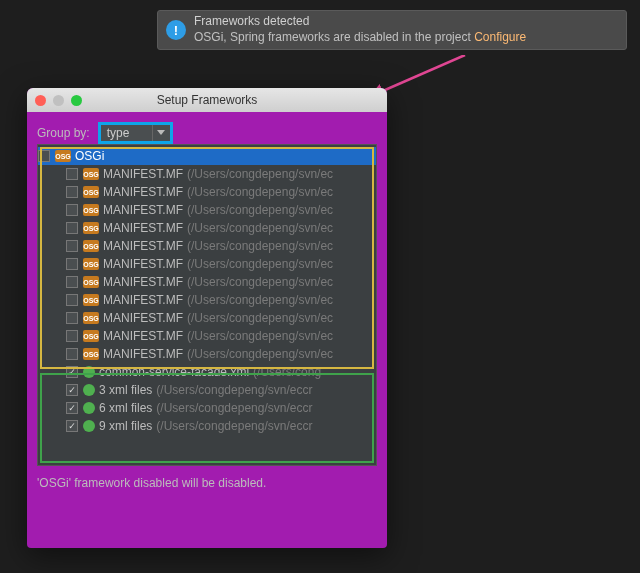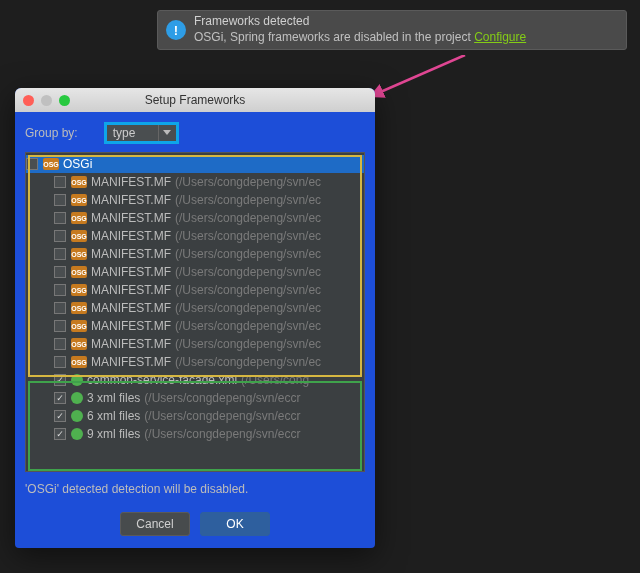--- a/index.html
+++ b/index.html
@@ -1,32 +1,32 @@
 <!DOCTYPE html>
 <html><head>
 <meta charset="utf-8">
 <style>
 *{box-sizing:border-box;margin:0;padding:0;font-family:-apple-system,"Lucida Grande",Arial,sans-serif;font-size:12px}
 body{width:640px;height:573px;background:#1e1e1e;position:relative;overflow:hidden}
 .notification{position:absolute;top:10px;left:157px;width:470px;height:40px;background:#4a4a4a;border:1px solid #5a5a5a;border-radius:3px;display:flex;align-items:center;padding:4px 8px;gap:8px}
 .notification .info-icon{width:20px;height:20px;border-radius:50%;background:#2e9de6;display:flex;align-items:center;justify-content:center;color:#fff;font-weight:bold;font-size:13px;flex-shrink:0}
 .notification .texts{flex:1;color:#c0c0c0;line-height:1.3}
 .notification .title{font-weight:normal;color:#d0d0d0}
-.notification .link{color:#84cc16;text-decoration:underline;cursor:pointer}
+.notification .link{color:#fdba74;cursor:pointer}
 .arrow{position:absolute;top:55px;left:365px;pointer-events:none}
-.dialog{position:absolute;top:88px;left:15px;width:360px;height:460px;background:#1d4ed8;border-radius:6px 6px 4px 4px;box-shadow:0 8px 30px rgba(0,0,0,.5);display:flex;flex-direction:column}
+.dialog{position:absolute;top:88px;left:27px;width:360px;height:460px;background:#a21caf;border-radius:6px 6px 4px 4px;box-shadow:0 8px 30px rgba(0,0,0,.5);display:flex;flex-direction:column}
 .titlebar{height:24px;background:linear-gradient(#e6e6e6,#cfcfcf);border-radius:6px 6px 0 0;display:flex;align-items:center;position:relative}
 .tl-buttons{display:flex;gap:7px;margin-left:8px}
 .tl-btn{width:11px;height:11px;border-radius:50%}
 .tl-close{background:#ff5f57}
 .tl-min{background:#c0c0c0}
 .tl-max{background:#28c940}
 .tl-title{position:absolute;left:0;right:0;text-align:center;color:#333;font-size:12px}
 .dialog-body{flex:1;padding:10px 10px 6px;color:#bcbcbc;display:flex;flex-direction:column;overflow:hidden}
-.group-by{display:flex;align-items:center;gap:26px;margin-bottom:8px}
+.group-by{display:flex;align-items:center;gap:8px;}
 .select{position:relative;width:75px;height:22px;border:3px solid #0ea5e9;background:#4a4e50;display:flex;align-items:center}
 .select span{padding:0 6px;color:#ccc;flex:1}
 .select .arrow-box{width:18px;height:100%;border-left:1px solid #666;display:flex;align-items:center;justify-content:center}
 .select .arrow-box svg{fill:#bbb}
 .tree-area{border:1px solid #555;background:#3b3f41;height:322px;overflow:hidden;position:relative}
 .yellow-box{position:absolute;top:2px;left:2px;right:2px;height:222px;border:2px solid #d6b741;pointer-events:none}
 .green-box{position:absolute;top:228px;left:2px;right:2px;height:90px;border:2px solid #3fa24b;pointer-events:none}
 .tree{padding:2px 0}
 .tree-row{display:flex;align-items:center;height:18px;white-space:nowrap;overflow:hidden;color:#bcbcbc}
 .tree-row.selected{background:#1e6bc6;color:#fff}
@@ -182,20 +182,16 @@
             <span class="chk checked"></span>
             <span class="ficon spring-ic"></span>
             <span>9 xml files</span>
             <span class="path"> (/Users/congdepeng/svn/eccr</span>
           </div>
         </div>
       <div class="yellow-box"></div>
       <div class="green-box"></div>
     </div>
 
-    <div class="status">'OSGi' detected detection will be disabled.</div>
+    <div class="status">'OSGi' framework disabled will be disabled.</div>
   </div>
 
-  <div class="button-bar">
-    <button class="btn">Cancel</button>
-    <button class="btn primary">OK</button>
-  </div>
 </div>
 
 </body></html>

